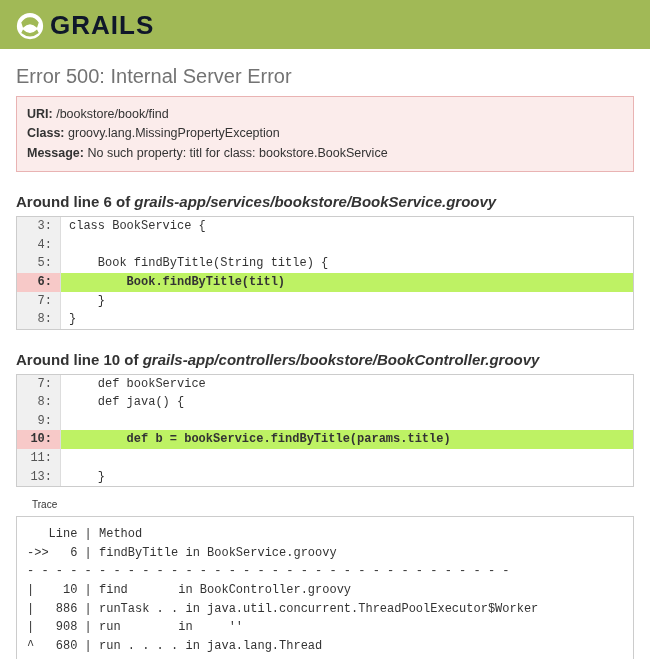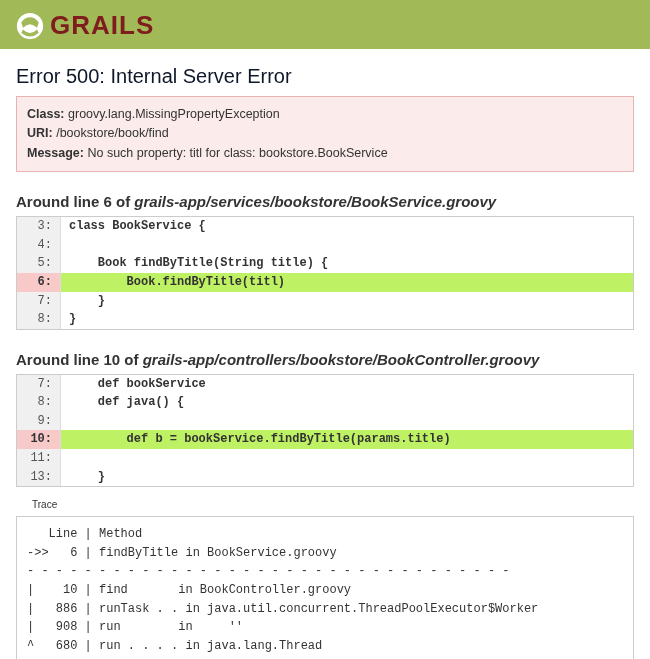--- a/index.html
+++ b/index.html
@@ -1,30 +1,30 @@
 <!DOCTYPE html>
 <html><head>
   <meta charset="utf-8">
   <style>
     * { box-sizing: border-box; margin: 0; padding: 0; }
     body { font-family: "Helvetica Neue", Helvetica, Arial, sans-serif; font-size: 13px; background: #fff; width: 650px; color: #333; }
     .header-bar { background: #a1b956; padding: 10px 16px 8px 16px; }
     .logo-wrap { display: flex; align-items: center; gap: 6px; }
     .logo-svg { width: 28px; height: 28px; }
-    .logo-text { font-size: 26px; font-weight: 800; letter-spacing: 1px; color: #7f1d1d; font-family: Arial, sans-serif; }
+    .logo-text { font-size: 26px; font-weight: 800; letter-spacing: 1px; color: #0f172a; font-family: Arial, sans-serif; }
     .content { padding: 16px 16px 20px 16px; }
-    .error-title { color: #0f172a; font-size: 20px; font-weight: 400; margin-bottom: 8px; }
+    .error-title { color: #737373; font-size: 20px; font-weight: 400; margin-bottom: 8px; }
     .error-box { background: #fbeceb; border: 1px solid #e9b3b3; padding: 8px 10px; margin-bottom: 12px; line-height: 1.55; font-size: 12.5px; }
     .error-box .label { font-weight: bold; }
     .section-title { font-size: 15px; font-weight: bold; margin: 21px 0 6px 0; }
     .section-title em { font-style: italic; font-weight: bold; }
     .code-box { border: 1px solid #ccc; margin-bottom: 12px; font-family: Menlo, "Courier New", monospace; font-size: 12px; }
     .code-line { display: flex; align-items: stretch; line-height: 1.55; }
     .gutter { width: 44px; text-align: right; padding-right: 8px; background: #f0f0f0; color: #555; border-right: 1px solid #ddd; flex-shrink: 0; }
-    .code { white-space: pre; padding-left: 8px; flex: 1; font-weight: bold; }
+    .code { white-space: pre; padding-left: 8px; flex: 1; }
     .hl .gutter { background: #f7c9c8; color: #333; font-weight: bold; }
     .hl .code { background: #bef264; font-weight: bold; }
     .trace-title { font-size: 10px; font-weight: normal; margin: 10px 0 6px 16px; }
     .trace-box { border: 1px solid #ccc; padding: 8px 10px; font-family: Menlo, "Courier New", monospace; font-size: 12px; white-space: pre; line-height: 1.55; }
   </style>
 </head>
 <body>
 
 <div class="header-bar">
   <div class="logo-wrap">
@@ -36,26 +36,26 @@
     <span class="logo-text">GRAILS</span>
   </div>
 </div>
 
 <div class="content">
 
   <div class="error-title">Error 500: Internal Server Error</div>
 
   <div class="error-box">
     <div>
+      <span class="label">URI:</span>
+      <span>/bookstore/book/find</span>
+    </div>
+    <div>
       <span class="label">Class:</span>
       <span>groovy.lang.MissingPropertyException</span>
-    </div>
-    <div>
-      <span class="label">URI:</span>
-      <span>/bookstore/book/find</span>
     </div>
     <div>
       <span class="label">Message:</span>
       <span>No such property: titl for class: bookstore.BookService</span>
     </div>
   </div>
 
   <div class="section-title">
     <span>Around line 6 of </span><em>grails-app/services/bookstore/BookService.groovy</em>
   </div>

